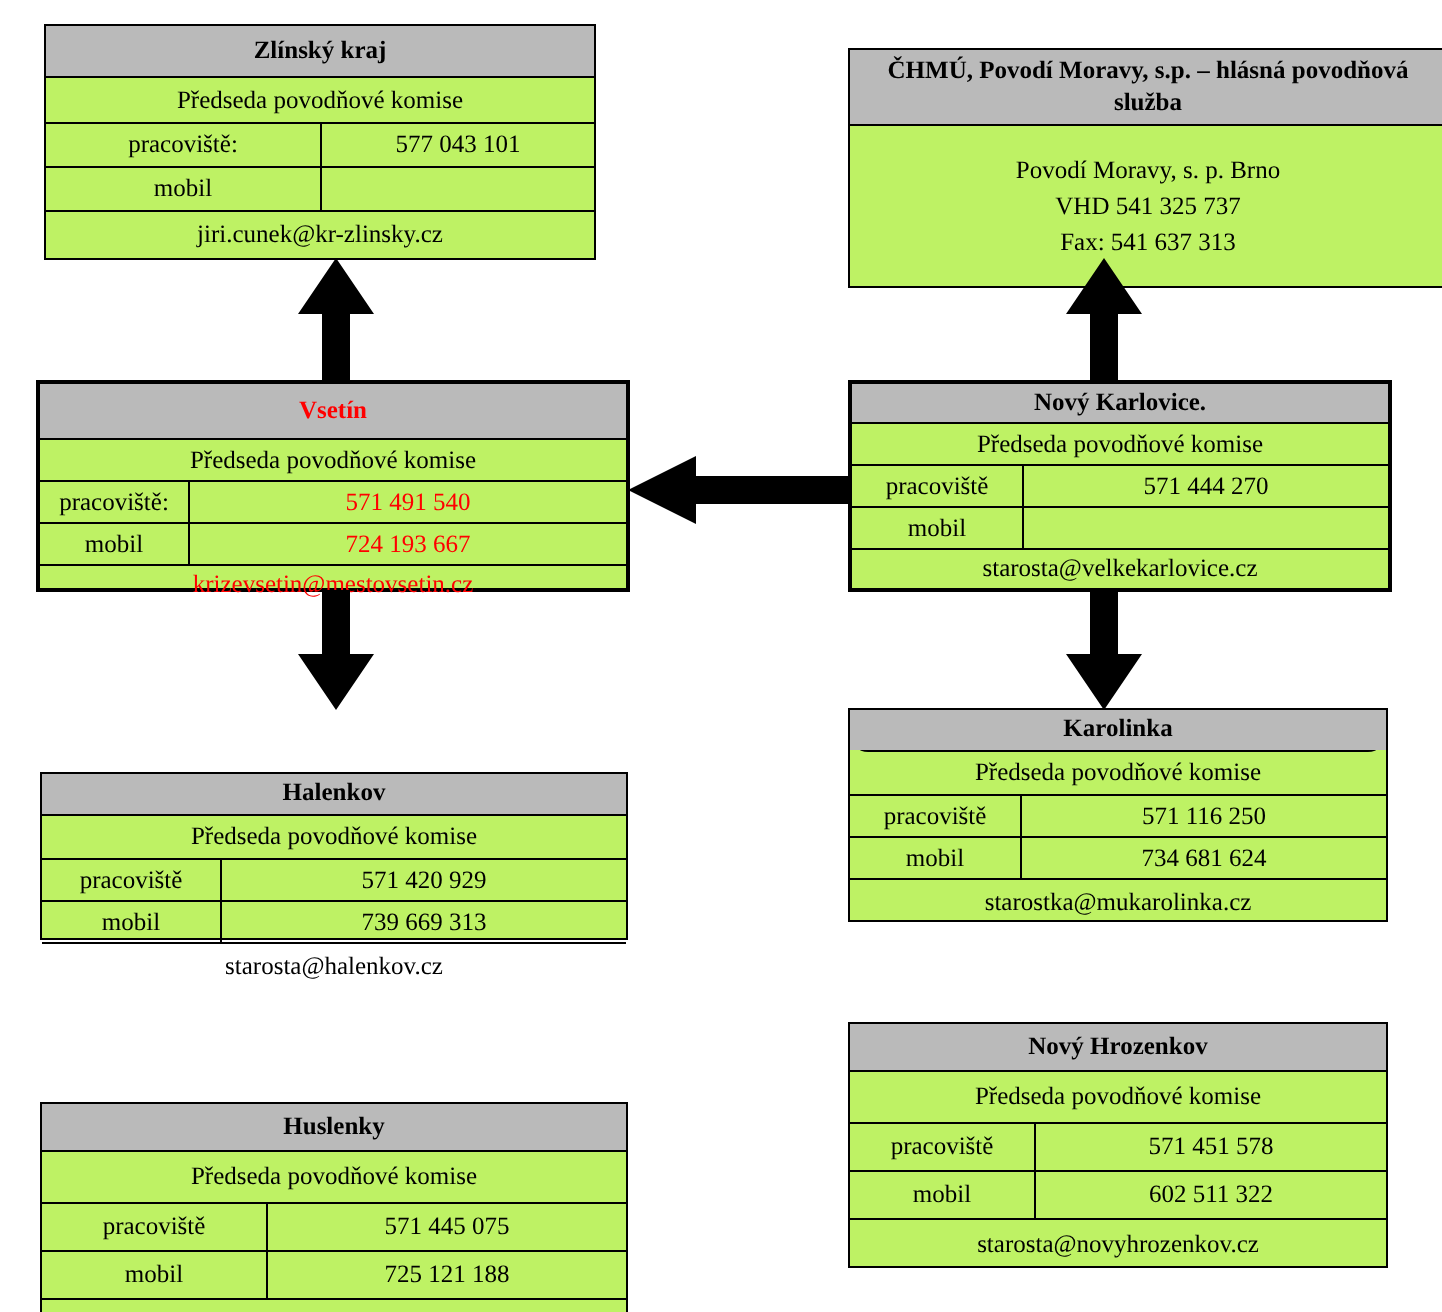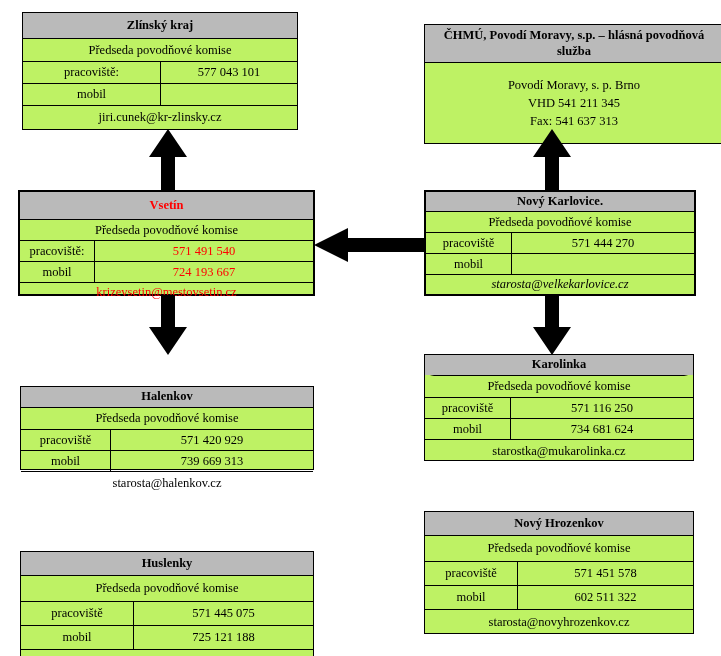--- a/index.html
+++ b/index.html
@@ -135,21 +135,21 @@
     </div>
   </div>
 
   <div class="card" style="left:424px; top:24px; width:300px; height:120px;">
     <div class="row" style="height:38px;">
       <div class="cell hdr two-line">ČHMÚ, Povodí Moravy, s.p. – hlásná povodňová služba</div>
     </div>
     <div class="row" style="height:80px;">
       <div class="cell body-multiline">
         <span>Povodí Moravy, s. p. Brno</span>
-        <span>VHD 541 211 345</span>
+        <span>VHD 541 325 737</span>
         <span>Fax: 541 637 313</span>
       </div>
     </div>
   </div>
 
   <div class="card thick" style="left:18px; top:190px; width:297px; height:106px;">
     <div class="row" style="height:28px;justify-content:flex-end;">
       <div class="cell hdr red">Vsetín</div>
     </div>
     <div class="row" style="height:21px;">
@@ -176,21 +176,21 @@
       <div class="cell full">Předseda povodňové komise</div>
     </div>
     <div class="row" style="height:21px;">
       <div class="cell lbl" style="width:86px;">pracoviště</div>
       <div class="cell val">571 444 270</div>
     </div>
     <div class="row" style="height:21px;">
       <div class="cell lbl" style="width:86px;">mobil</div>
       <div class="cell val"></div>
     </div>
-    <div class="row" style="height:19px;font-style:italic;">
+    <div class="row" style="height:19px;">
       <div class="cell full">starosta@velkekarlovice.cz</div>
     </div>
   </div>
 
   <div class="card" style="left:20px; top:354px; width:294px; height:84px;margin-top:32px;">
     <div class="row" style="height:21px;">
       <div class="cell hdr">Halenkov</div>
     </div>
     <div class="row" style="height:22px;">
       <div class="cell full">Předseda povodňové komise</div>

